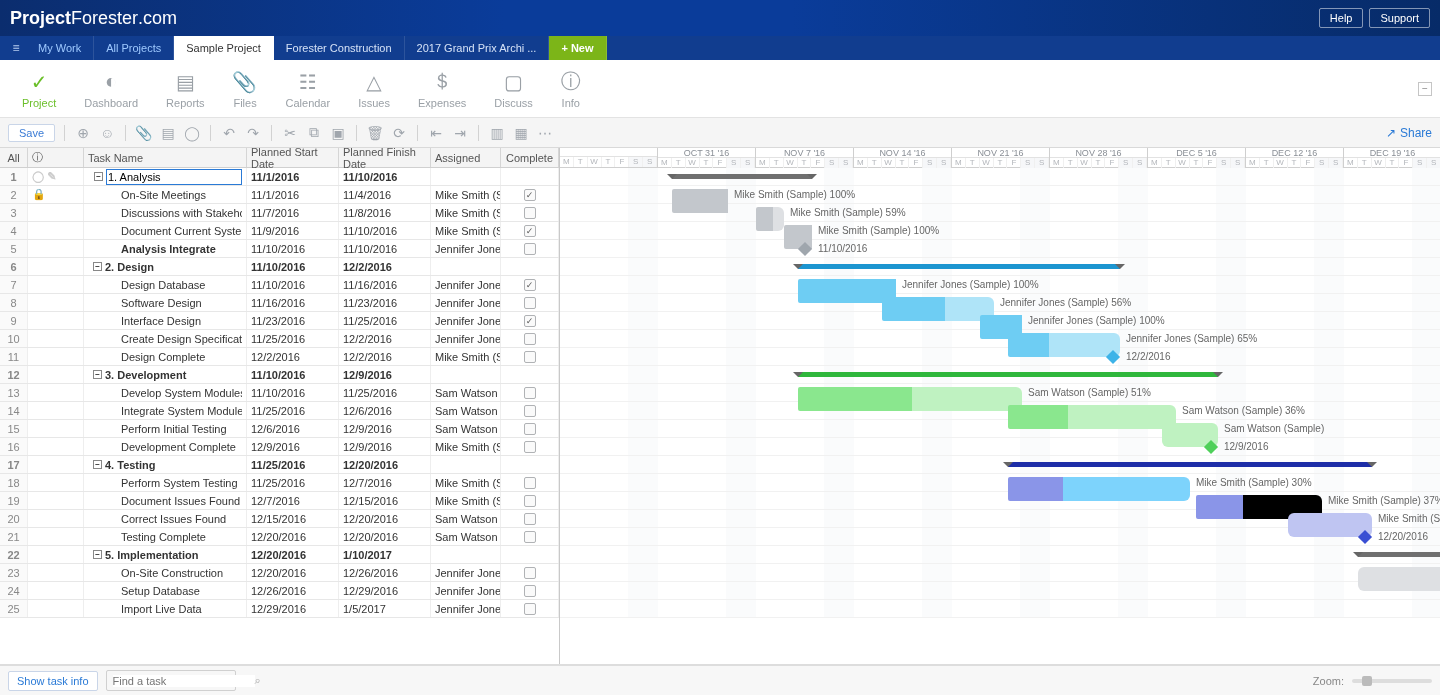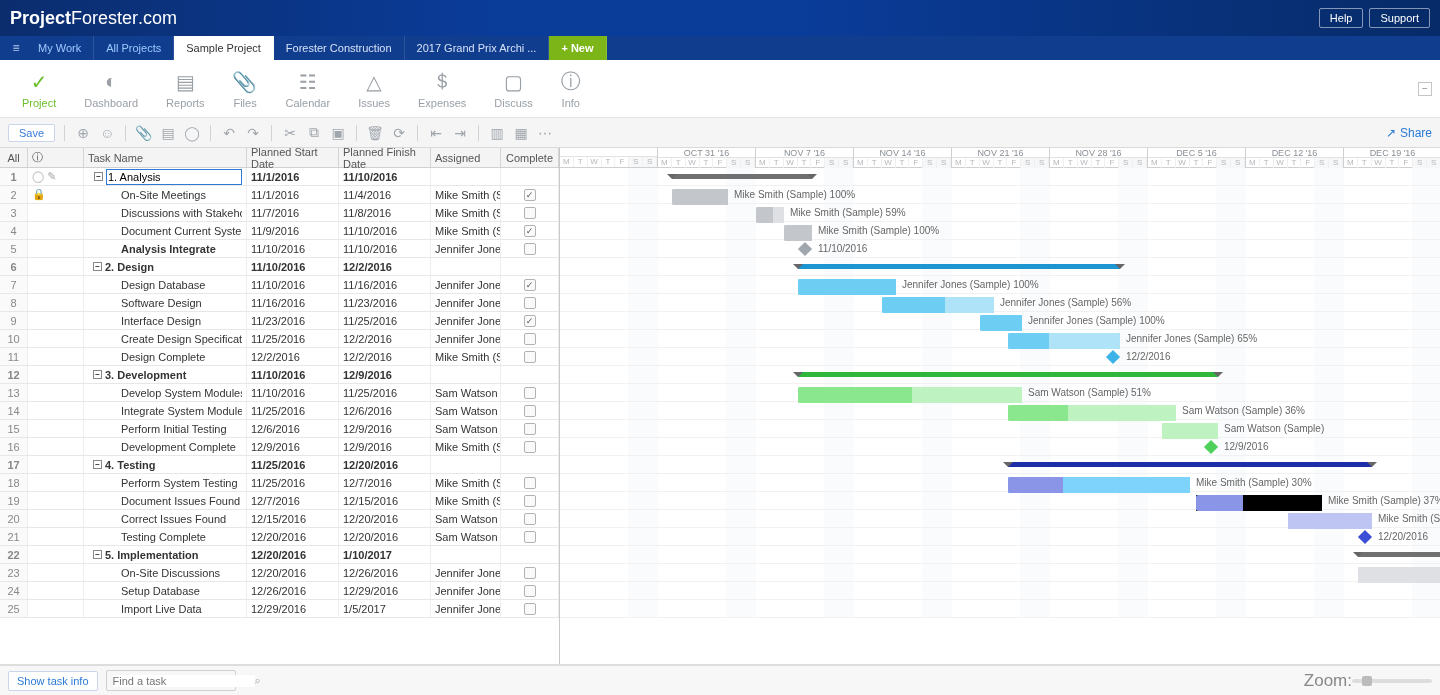--- a/index.html
+++ b/index.html
@@ -71,35 +71,35 @@
 .gantt-header{height:20px;display:flex;background:#fff;border-bottom:1px solid #d0d0d0;position:sticky;top:0;z-index:2}
 .wk-group{display:flex;flex-direction:column;border-right:1px solid #cfcfcf}
 .wk-label{height:10px;font-size:9px;color:#8a8f96;text-align:center;border-bottom:1px solid #e2e2e2;line-height:10px;text-transform:uppercase}
 .wk-days{display:flex;height:10px}
 .day{width:14px;font-size:8px;color:#b3b6bb;text-align:center;line-height:10px;border-right:1px solid #f0f0f0}
 .day.we{background:#f6f7f9}
 
 .gantt-body{position:relative}
 .g-row{height:18px;position:relative;border-bottom:1px solid #f1f1f1}
 .g-grid-bg{position:absolute;inset:0;background-image:repeating-linear-gradient(90deg,transparent 0,transparent 68px,#fafbfc 68px,#fafbfc 98px);pointer-events:none}
-.bar{position:absolute;height:16px;top:3px;border-radius:0;display:flex;align-items:center}
+.bar{position:absolute;height:24px;top:3px;border-radius:6px;display:flex;align-items:center}
 .bar .prog{height:100%;border-radius:2px 0 0 2px}
 .bar-label{position:absolute;left:calc(100% + 6px);white-space:nowrap;font-size:10px;color:#666;top:0}
 .milestone{position:absolute;width:10px;height:10px;top:4px;transform:rotate(45deg)}
 .summary{position:absolute;height:5px;top:6px;background:#666}
 .summary::before,.summary::after{content:"";position:absolute;top:0;width:0;height:0;border-top:5px solid #666;border-left:5px solid transparent;border-right:5px solid transparent}
 .summary::before{left:-5px}
 .summary::after{right:-5px}
 
 
 .footer{height:30px;background:#f7f7f7;border-top:1px solid #ddd;display:flex;align-items:center;padding:0 8px;gap:8px}
 .link-btn{border:1px solid #c9d5e8;background:#fff;color:#2a7ad6;padding:3px 8px;font-size:11px;border-radius:2px;cursor:pointer}
 .search{border:1px solid #d0d0d0;border-radius:2px;padding:3px 6px;font-size:11px;width:130px;display:flex;align-items:center}
 .search input{border:none;outline:none;flex:1;font-size:11px}
-.zoom{margin-left:auto;display:flex;align-items:center;font-size:17px;color:#888}
+.zoom{margin-left:auto;display:flex;align-items:center;gap:8px;font-size:11px;color:#888}
 .slider{width:80px;height:4px;background:#ddd;border-radius:2px;position:relative}
 .slider .thumb{position:absolute;width:10px;height:10px;background:#bbb;border-radius:2px;top:-3px;left:10px}
 
 
 </style>
 </head>
 <body>
 
 <div class="top-header">
   <div class="logo-wrap">
@@ -579,21 +579,21 @@
           <div class="c assign"></div>
           <div class="c compl"></div>
         </div>
         <div class="row">
           <div class="c num">23</div>
           <div class="c ico"></div>
           <div class="c nm">
             <div class="nm-inner">
               <span class="color-bar" style="background:#8e95a1"></span>
               <span style="width:28px;flex-shrink:0"></span>
-              <span style="">On-Site Discussions</span>
+              <span style="">On-Site Construction</span>
             </div>
           </div>
           <div class="c start">12/20/2016</div>
           <div class="c finish">12/26/2016</div>
           <div class="c assign">Jennifer Jones</div>
           <div class="c compl">
             <span class="chk"></span>
           </div>
         </div>
         <div class="row">

